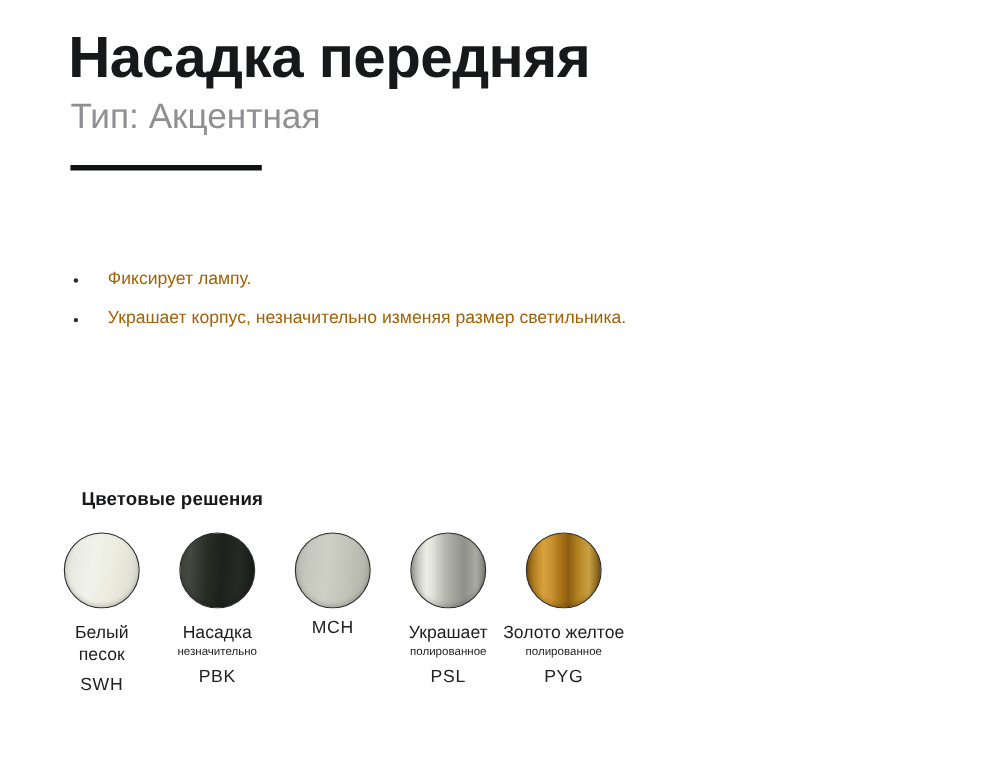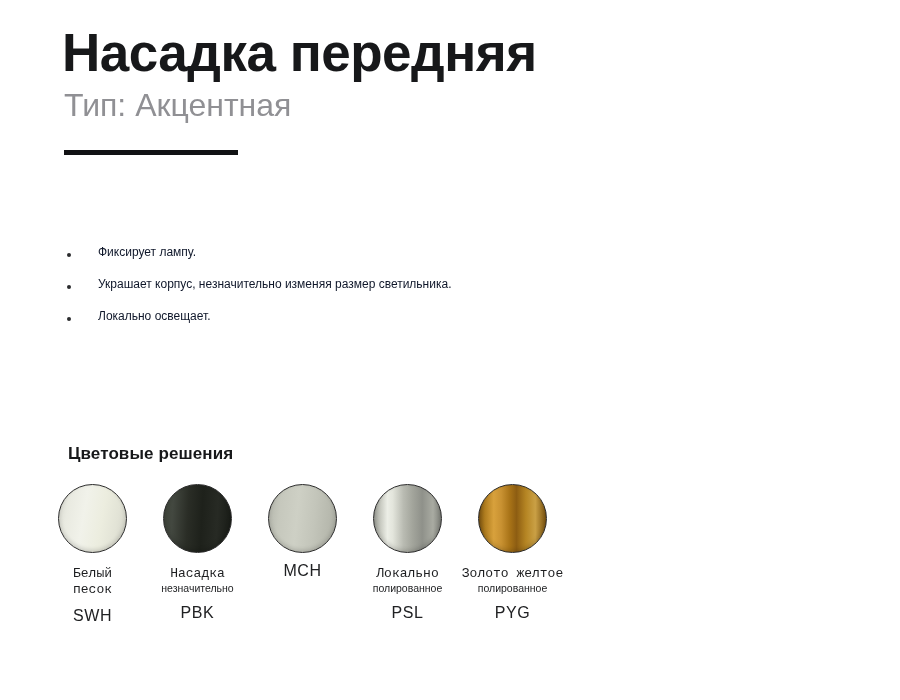--- a/index.html
+++ b/index.html
@@ -61,40 +61,40 @@
     left: 62px;
     top: 246px;
     width: 790px;
     list-style: none;
     margin: 0;
     padding: 0;
   }
   .feature {
     position: relative;
     padding-left: 36px;
-    font-size: 12px;
+    font-size: 16px;
     line-height: 1.0;
-    color: #0f172a;
+    color: #a16207;
     margin-bottom: 20px;
     white-space: nowrap;
   }
   .feature .dot {
     position: absolute;
     left: 5px;
     top: 7px;
     width: 4px;
     height: 4px;
     border-radius: 50%;
     background: #2a2b2d;
   }
 
   
   .colors-heading {
     position: absolute;
-    left: 68px;
+    left: 74px;
     top: 444px;
     font-size: 17px;
     font-weight: 700;
     color: #17181a;
     letter-spacing: 0.1px;
   }
 
   .swatch-row {
     position: absolute;
     left: 58px;
@@ -155,22 +155,21 @@
 
   .swatch-label {
     margin-top: 13px;
     text-align: center;
     line-height: 1.22;
     color: #1d1e20;
     width: 112px;
   }
   .label-main {
     display: block;
-    font-size: 13px;
-    font-family: Liberation Mono, monospace;
+    font-size: 16px;
   }
   .label-sub {
     display: block;
     font-size: 10.5px;
   }
   .swatch-code {
     margin-top: 9px;
     font-size: 16px;
     color: #202123;
     letter-spacing: 0.6px;
@@ -190,24 +189,20 @@
 
   <ul class="features">
     <li class="feature">
       <span class="dot"></span>
       <span>Фиксирует лампу.</span>
     </li>
     <li class="feature">
       <span class="dot"></span>
       <span>Украшает корпус, незначительно изменяя размер светильника.</span>
     </li>
-    <li class="feature">
-      <span class="dot"></span>
-      <span>Локально освещает.</span>
-    </li>
   </ul>
 
   <div class="colors-heading">Цветовые решения</div>
 
   <div class="swatch-row">
 
     <div class="swatch-cell">
       <div class="swatch sw-swh"></div>
       <div class="swatch-label">
         <span class="label-main">Белый</span>
@@ -226,21 +221,21 @@
     </div>
 
     <div class="swatch-cell">
       <div class="swatch sw-mch"></div>
       <div class="swatch-code">MCH</div>
     </div>
 
     <div class="swatch-cell">
       <div class="swatch sw-psl"></div>
       <div class="swatch-label">
-        <span class="label-main">Локально</span>
+        <span class="label-main">Украшает</span>
         <span class="label-sub">полированное</span>
       </div>
       <div class="swatch-code">PSL</div>
     </div>
 
     <div class="swatch-cell">
       <div class="swatch sw-pyg"></div>
       <div class="swatch-label">
         <span class="label-main">Золото желтое</span>
         <span class="label-sub">полированное</span>

